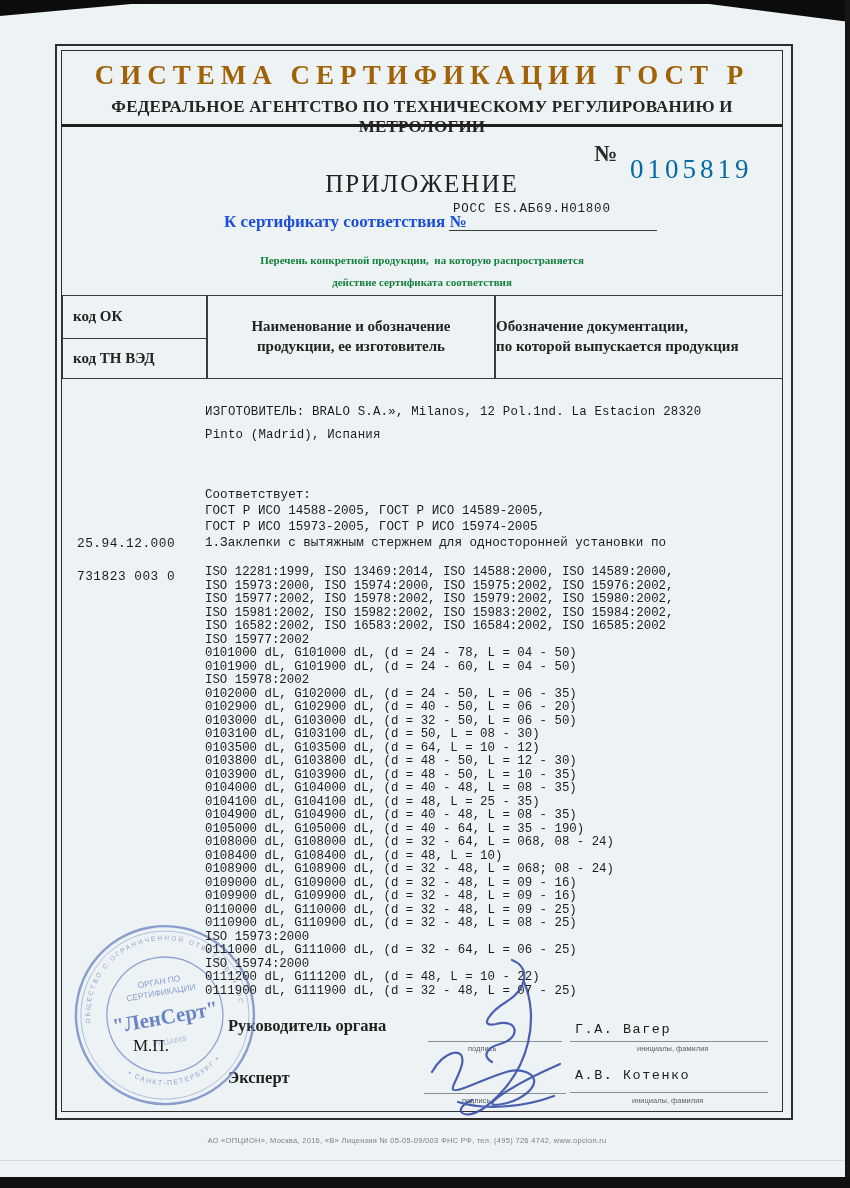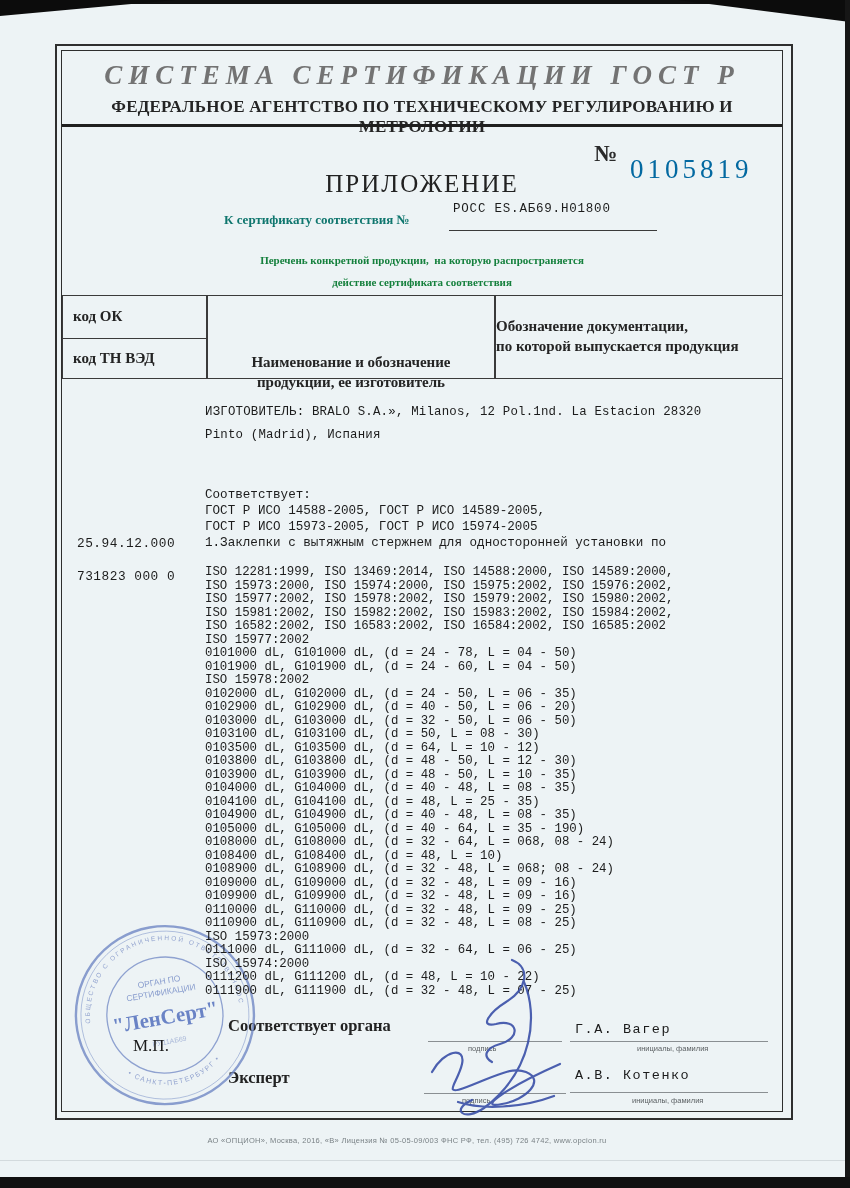--- a/index.html
+++ b/index.html
@@ -18,48 +18,48 @@
   .edge-bottom{position:absolute;bottom:0;left:0;width:100%;height:11px;background:#101010;z-index:9;}
   .faint-rule{position:absolute;left:0;top:1160px;width:100%;height:1px;background:#d3dadd;}
 
   
   .frame-outer{position:absolute;left:55px;top:44px;width:734px;height:1072px;border:2.2px solid #2e2e2e;}
   .frame-inner{position:absolute;left:61px;top:50px;width:720px;height:1060px;border:1.4px solid #2e2e2e;}
 
   .hdr-divider{position:absolute;left:62px;top:124px;width:720px;height:3px;background:#1f1f1f;}
 
   .sys-title{position:absolute;left:62px;top:60px;width:720px;text-align:center;
-    font-size:27px;font-weight:700;letter-spacing:6px;color:#737373;font-style:italic;}
+    font-size:27px;font-weight:700;letter-spacing:6px;color:#a16207;}
   .agency-title{position:absolute;left:62px;top:97px;width:720px;text-align:center;
     font-size:17px;font-weight:700;letter-spacing:0.2px;color:#242424;}
 
   .num-label{position:absolute;left:594px;top:141px;font-size:23px;font-weight:600;color:#2a2a2a;}
   .num-value{position:absolute;left:630px;top:154px;font-size:27px;letter-spacing:4px;
     font-family:Liberation Serif, serif;color:#0369a1;font-weight:500;}
 
   .appendix-title{position:absolute;left:62px;top:170px;width:720px;text-align:center;
     font-size:25px;font-weight:400;letter-spacing:2px;color:#212121;}
 
-  .cert-label{position:absolute;left:224px;top:212px;font-size:13px;font-weight:700;color:#0f766e;}
+  .cert-label{position:absolute;left:224px;top:212px;font-size:17px;font-weight:700;color:#1d4ed8;}
   .cert-value{position:absolute;left:453px;top:202px;font-size:12.5px;letter-spacing:0.8px;
     font-family:"Liberation Mono", monospace;color:#2a2a2a;}
   .cert-underline{position:absolute;left:449px;top:230px;width:208px;height:1.4px;background:#3a3a3a;}
 
   .list-heading{position:absolute;left:62px;top:250px;width:720px;text-align:center;
     font-size:11px;font-weight:700;line-height:21.5px;color:#15803d;white-space:pre;}
 
   
   .tbl{position:absolute;left:62px;top:295px;width:719px;height:82px;border:1.5px solid #3a3a3a;}
   .tbl .v1{position:absolute;left:143px;top:0;width:1.5px;height:100%;background:#3a3a3a;}
   .tbl .v2{position:absolute;left:431px;top:0;width:1.5px;height:100%;background:#3a3a3a;}
   .tbl .h1{position:absolute;left:0;top:42px;width:143px;height:1.4px;background:#3a3a3a;}
   .tbl .cell-text{position:absolute;font-size:15px;font-weight:600;color:#242424;line-height:20px;}
   .c-ok{left:10px;top:10px;}
   .c-tnved{left:10px;top:52px;}
-  .c-mid{left:145px;top:20px;width:286px;text-align:center;white-space:pre;margin-top:36px;}
+  .c-mid{left:145px;top:20px;width:286px;text-align:center;white-space:pre;}
   .c-right{left:433px;top:20px;width:286px;text-align:left;white-space:pre;}
 
   .mono{font-family:"Liberation Mono", monospace;color:#1c1c1c;}
   .pre{white-space:pre;}
 
   .manufacturer{position:absolute;left:205px;top:401px;font-size:12.4px;line-height:23px;letter-spacing:0.2px;}
   .product-name{position:absolute;left:205px;top:452px;font-size:14.4px;font-weight:700;line-height:21.5px;color:#212121;white-space:pre;}
   .conformity{position:absolute;left:205px;top:487px;font-size:12.6px;line-height:16px;}
   .item1{position:absolute;left:205px;top:536px;font-size:12.6px;}
   .code-ok{position:absolute;left:77px;top:536px;font-size:12.8px;letter-spacing:0.5px;}
@@ -132,21 +132,21 @@
 по которой выпускается продукция</div>
   </div>
 
   <div class="manufacturer mono pre">ИЗГОТОВИТЕЛЬ: BRALO S.A.», Milanos, 12 Pol.1nd. La Estacion 28320
 Pinto (Madrid), Испания</div>
   <div class="conformity mono pre">Соответствует:
 ГОСТ Р ИСО 14588-2005, ГОСТ Р ИСО 14589-2005,
 ГОСТ Р ИСО 15973-2005, ГОСТ Р ИСО 15974-2005</div>
   <div class="item1 mono">1.Заклепки с вытяжным стержнем для односторонней установки по</div>
   <div class="code-ok mono">25.94.12.000</div>
-  <div class="code-tnved mono">731823 000 0</div>
+  <div class="code-tnved mono">731823 003 0</div>
   <div class="iso-block mono pre">ISO 12281:1999, ISO 13469:2014, ISO 14588:2000, ISO 14589:2000,
 ISO 15973:2000, ISO 15974:2000, ISO 15975:2002, ISO 15976:2002,
 ISO 15977:2002, ISO 15978:2002, ISO 15979:2002, ISO 15980:2002,
 ISO 15981:2002, ISO 15982:2002, ISO 15983:2002, ISO 15984:2002,
 ISO 16582:2002, ISO 16583:2002, ISO 16584:2002, ISO 16585:2002
 ISO 15977:2002
 0101000 dL, G101000 dL, (d = 24 - 78, L = 04 - 50)
 0101900 dL, G101900 dL, (d = 24 - 60, L = 04 - 50)
 ISO 15978:2002
 0102000 dL, G102000 dL, (d = 24 - 50, L = 06 - 35)
@@ -189,21 +189,21 @@
         <textPath href="#rimBot" startOffset="50%">• САНКТ-ПЕТЕРБУРГ •</textPath>
       </text>
       <text x="97" y="66" text-anchor="middle" font-family="Liberation Sans, sans-serif" font-size="8.5" fill="#6d85c3" opacity="0.85">ОРГАН ПО</text>
       <text x="97" y="77" text-anchor="middle" font-family="Liberation Sans, sans-serif" font-size="8.5" fill="#6d85c3" opacity="0.85">СЕРТИФИКАЦИИ</text>
       <text x="97" y="106" text-anchor="middle" font-family="Liberation Serif, serif" font-weight="bold" font-size="21" fill="#5f7ac2">"ЛенСерт"</text>
       <text x="97" y="126" text-anchor="middle" font-family="Liberation Sans, sans-serif" font-size="7" fill="#7388c2" opacity="0.6">РУ.11АБ69</text>
     </svg>
   </div>
   <div class="mp-label">М.П.</div>
 
-  <div class="role-head">Соответствует органа</div>
+  <div class="role-head">Руководитель органа</div>
   <div class="role-expert">Эксперт</div>
 
   <div class="sig-line1"></div>
   <div class="sig-line2"></div>
   <div class="name-line1"></div>
   <div class="name-line2"></div>
 
   <div class="caption cap-s1">подпись</div>
   <div class="caption cap-s2">подпись</div>
   <div class="caption cap-n1">инициалы, фамилия</div>

